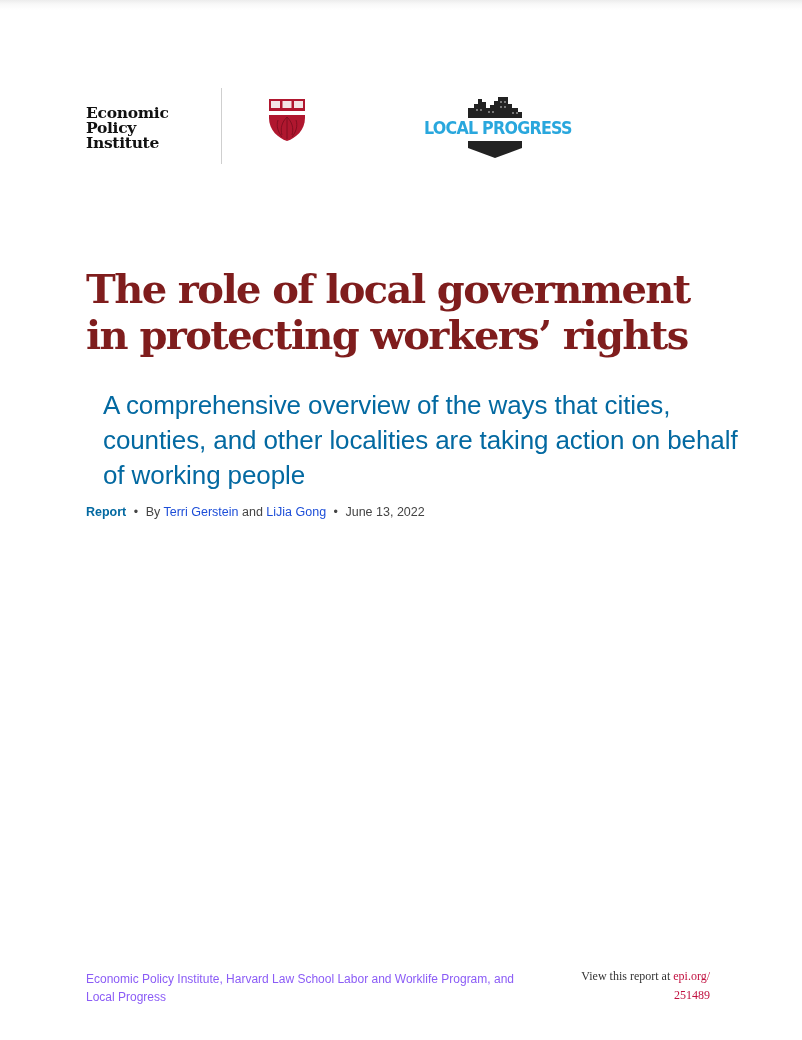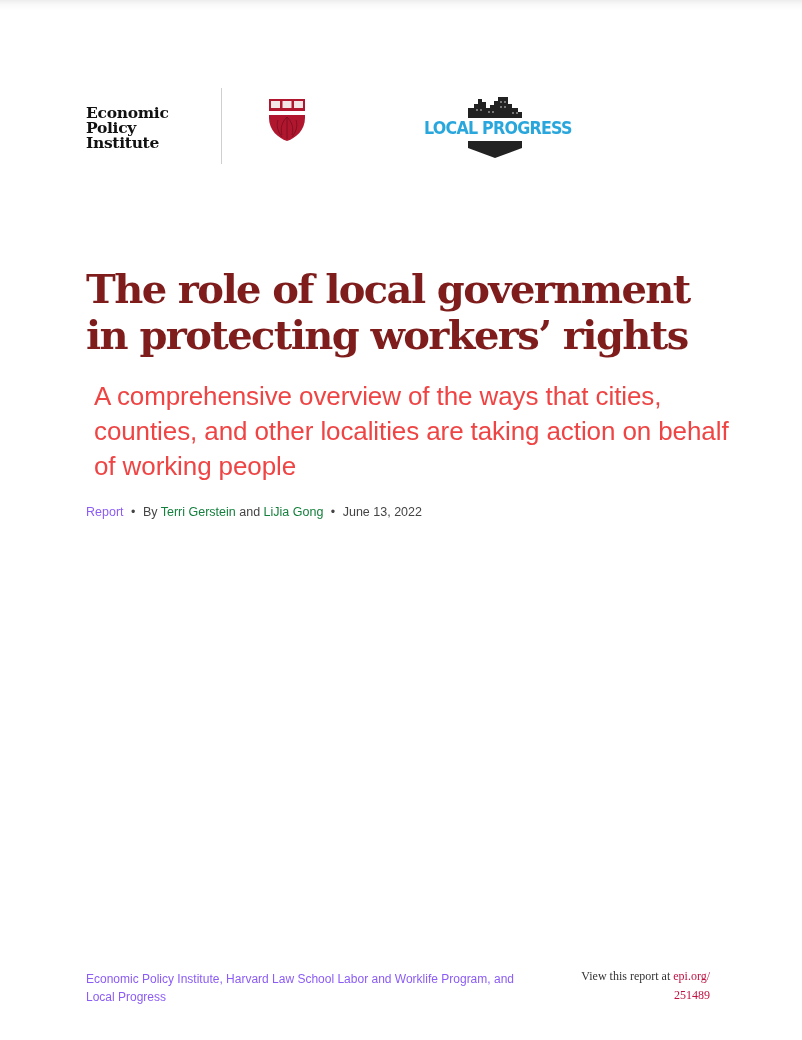--- a/index.html
+++ b/index.html
@@ -115,42 +115,42 @@
     font-size: 40px;
     line-height: 46px;
     letter-spacing: -1.6px;
     color: #7f1d1d;
   }
   .subtitle {
     position: absolute;
     left: 86px;
     top: 371px;
     width: 640px;
-    margin: 8px;
+    margin: 17px;
     font-family: "Liberation Sans", sans-serif;
     font-size: 26px;
     line-height: 35px;
-    color: #ef4444;
+    color: #0369a1;
     letter-spacing: -0.1px;
   }
   .byline {
     position: absolute;
     left: 86px;
     top: 505px;
     font-family: "Liberation Sans", sans-serif;
     font-size: 12.5px;
     color: #444;
     white-space: nowrap;
   }
   .byline .report {
-    color: #8b5cf6;
-    font-weight: normal;
+    color: #0369a1;
+    font-weight: bold;
   }
   .byline .author {
-    color: #15803d;
+    color: #1d4ed8;
     text-decoration: none;
   }
   .byline .dot {
     margin: 0 4px;
     color: #444;
   }
   .footer-left {
     position: absolute;
     left: 86px;
     top: 970px;

